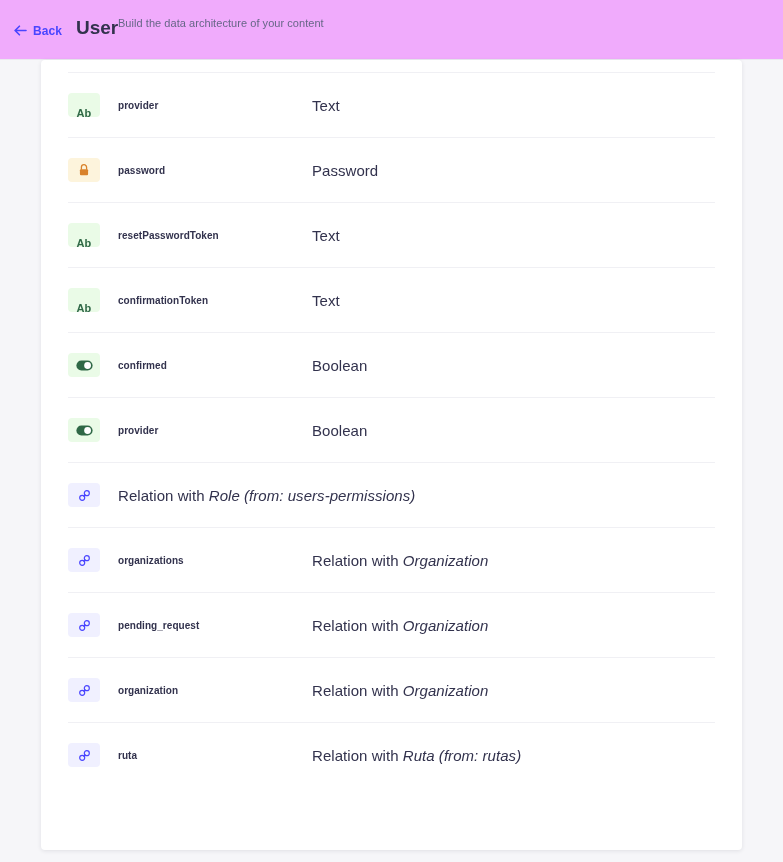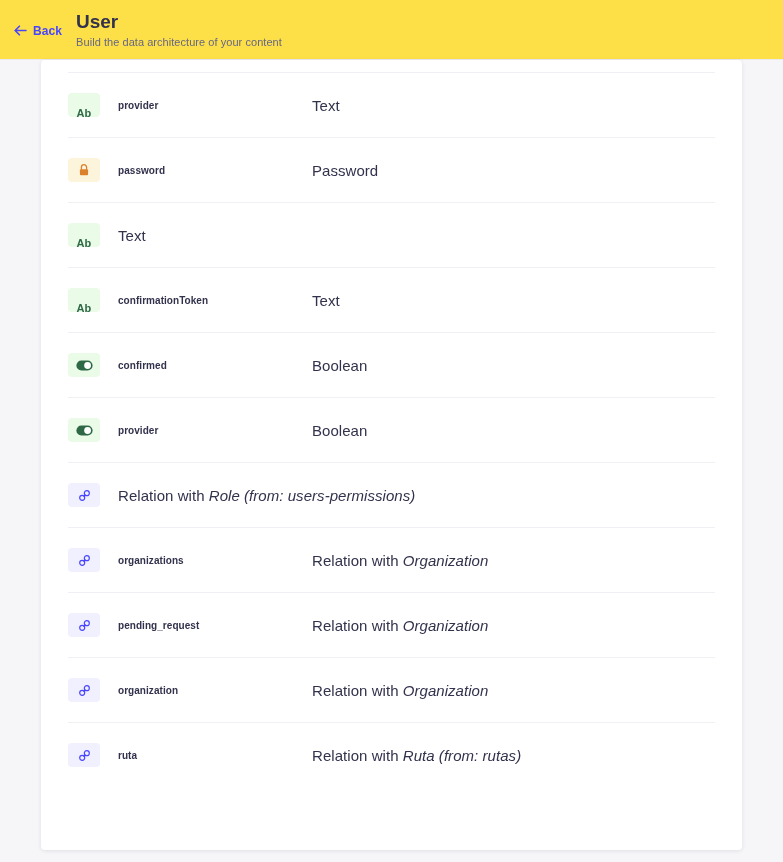--- a/index.html
+++ b/index.html
@@ -13,21 +13,21 @@
     overflow: hidden;
     background: #f6f6f9;
     font-family: "Liberation Sans", "DejaVu Sans", sans-serif;
     -webkit-font-smoothing: antialiased;
   }
 
   
   .topbar {
     position: relative;
     height: 60px;
-    background: #fde047;
+    background: #f0abfc;
     border-bottom: 1px solid #eaeaef;
     box-sizing: border-box;
     display: flex;
     align-items: center;
     padding: 0 0 0 14px;
   }
   .back-btn {
     display: flex;
     align-items: center;
     gap: 6px;
@@ -42,21 +42,21 @@
   }
   .back-btn .arrow {
     display: inline-flex;
     width: 13px;
     height: 13px;
     align-items: center;
     justify-content: center;
   }
   .title-block {
     display: flex;
-    flex-direction: column;
+    flex-direction: row;
     justify-content: space-between;
     line-height: 1.15;
   }
   .page-title {
     font-size: 19px;
     font-weight: 600;
     color: #32324d;
     letter-spacing: -0.1px;
     margin: 0 0 3px 0;
   }
@@ -182,20 +182,21 @@
               <rect x="4" y="9" width="12" height="9" rx="1.6" fill="#d9822b"></rect>
             </svg>
           </div>
           <div class="field-name">password</div>
           <div class="field-type"><span>Password</span></div>
         </div>
         <div class="field-row">
           <div class="type-icon ic-text">
             <span class="ab-text">Ab</span>
           </div>
+          <div class="field-name">resetPasswordToken</div>
           <div class="field-type"><span>Text</span></div>
         </div>
         <div class="field-row">
           <div class="type-icon ic-text">
             <span class="ab-text">Ab</span>
           </div>
           <div class="field-name">confirmationToken</div>
           <div class="field-type"><span>Text</span></div>
         </div>
         <div class="field-row">

